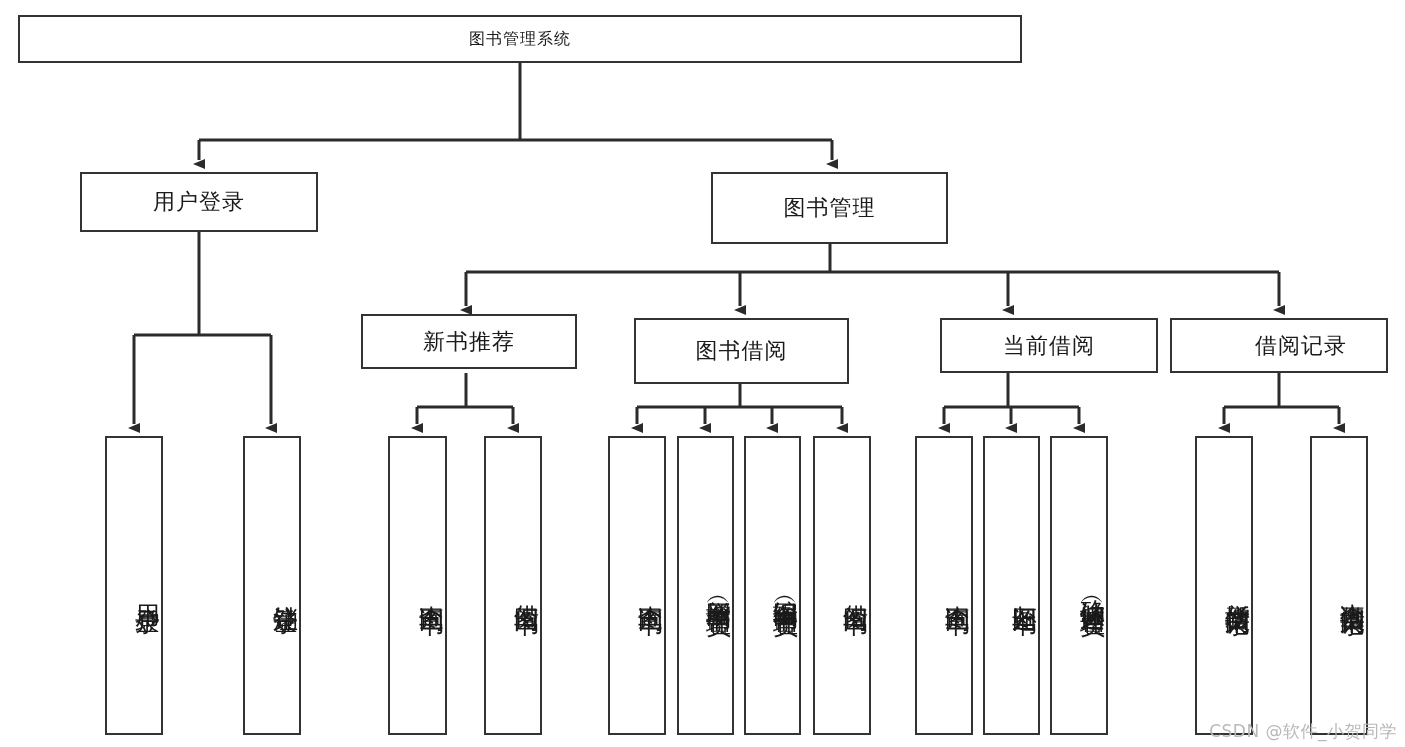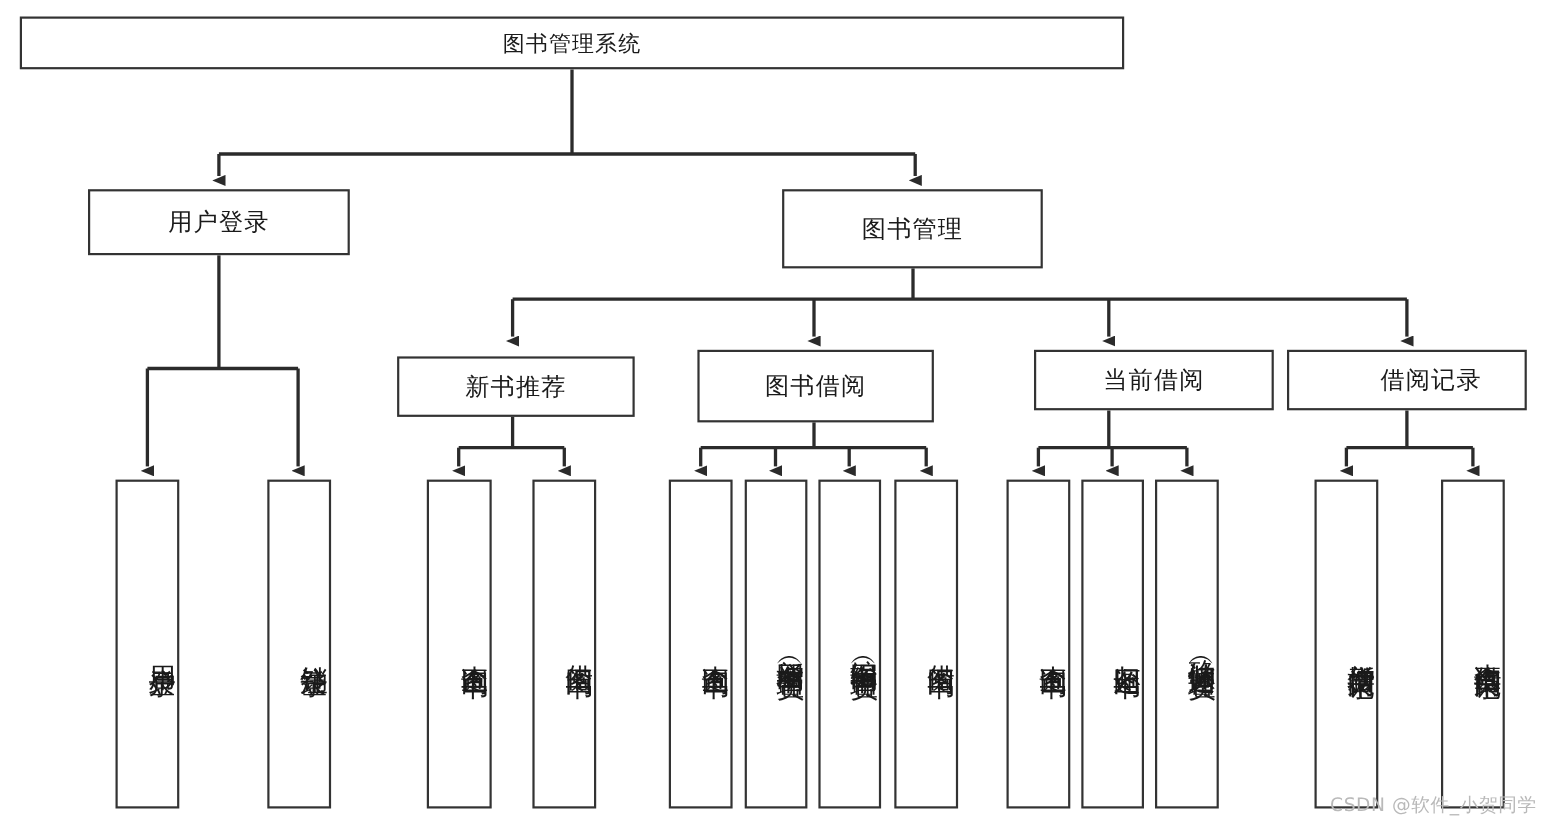--- a/index.html
+++ b/index.html
@@ -40,21 +40,21 @@
     padding-top: 6px;
     align-items: flex-start;
     justify-content: center;
   }
   .node.vert .vtext {
     writing-mode: vertical-rl;
     text-orientation: upright;
     white-space: nowrap;
   }
   #root-node {
-    font-size: 20px;
+    font-size: 16px;
   }
   svg#edges {
     position: absolute;
     left: 0;
     top: 0;
     width: 1405px;
     height: 747px;
     pointer-events: none;
   }
   .edge {
@@ -130,21 +130,21 @@
     <span>图书管理系统</span>
   </div>
 
   <div class="node horiz" style="left:80px; top:172px; width:238px; height:60px;">
     <span>用户登录</span>
   </div>
   <div class="node horiz" style="left:711px; top:172px; width:237px; height:72px;align-items:center;">
     <span>图书管理</span>
   </div>
 
-  <div class="node horiz" style="left:361px; top:324px; width:216px; height:55px;">
+  <div class="node horiz" style="left:361px; top:314px; width:216px; height:55px;">
     <span>新书推荐</span>
   </div>
   <div class="node horiz" style="left:634px; top:318px; width:215px; height:66px;text-align:center;">
     <span>图书借阅</span>
   </div>
   <div class="node horiz" style="left:940px; top:318px; width:218px; height:55px;">
     <span>当前借阅</span>
   </div>
   <div class="node horiz" style="left:1170px; top:318px; width:218px; height:55px;padding-left:44px;">
     <span>借阅记录</span>

